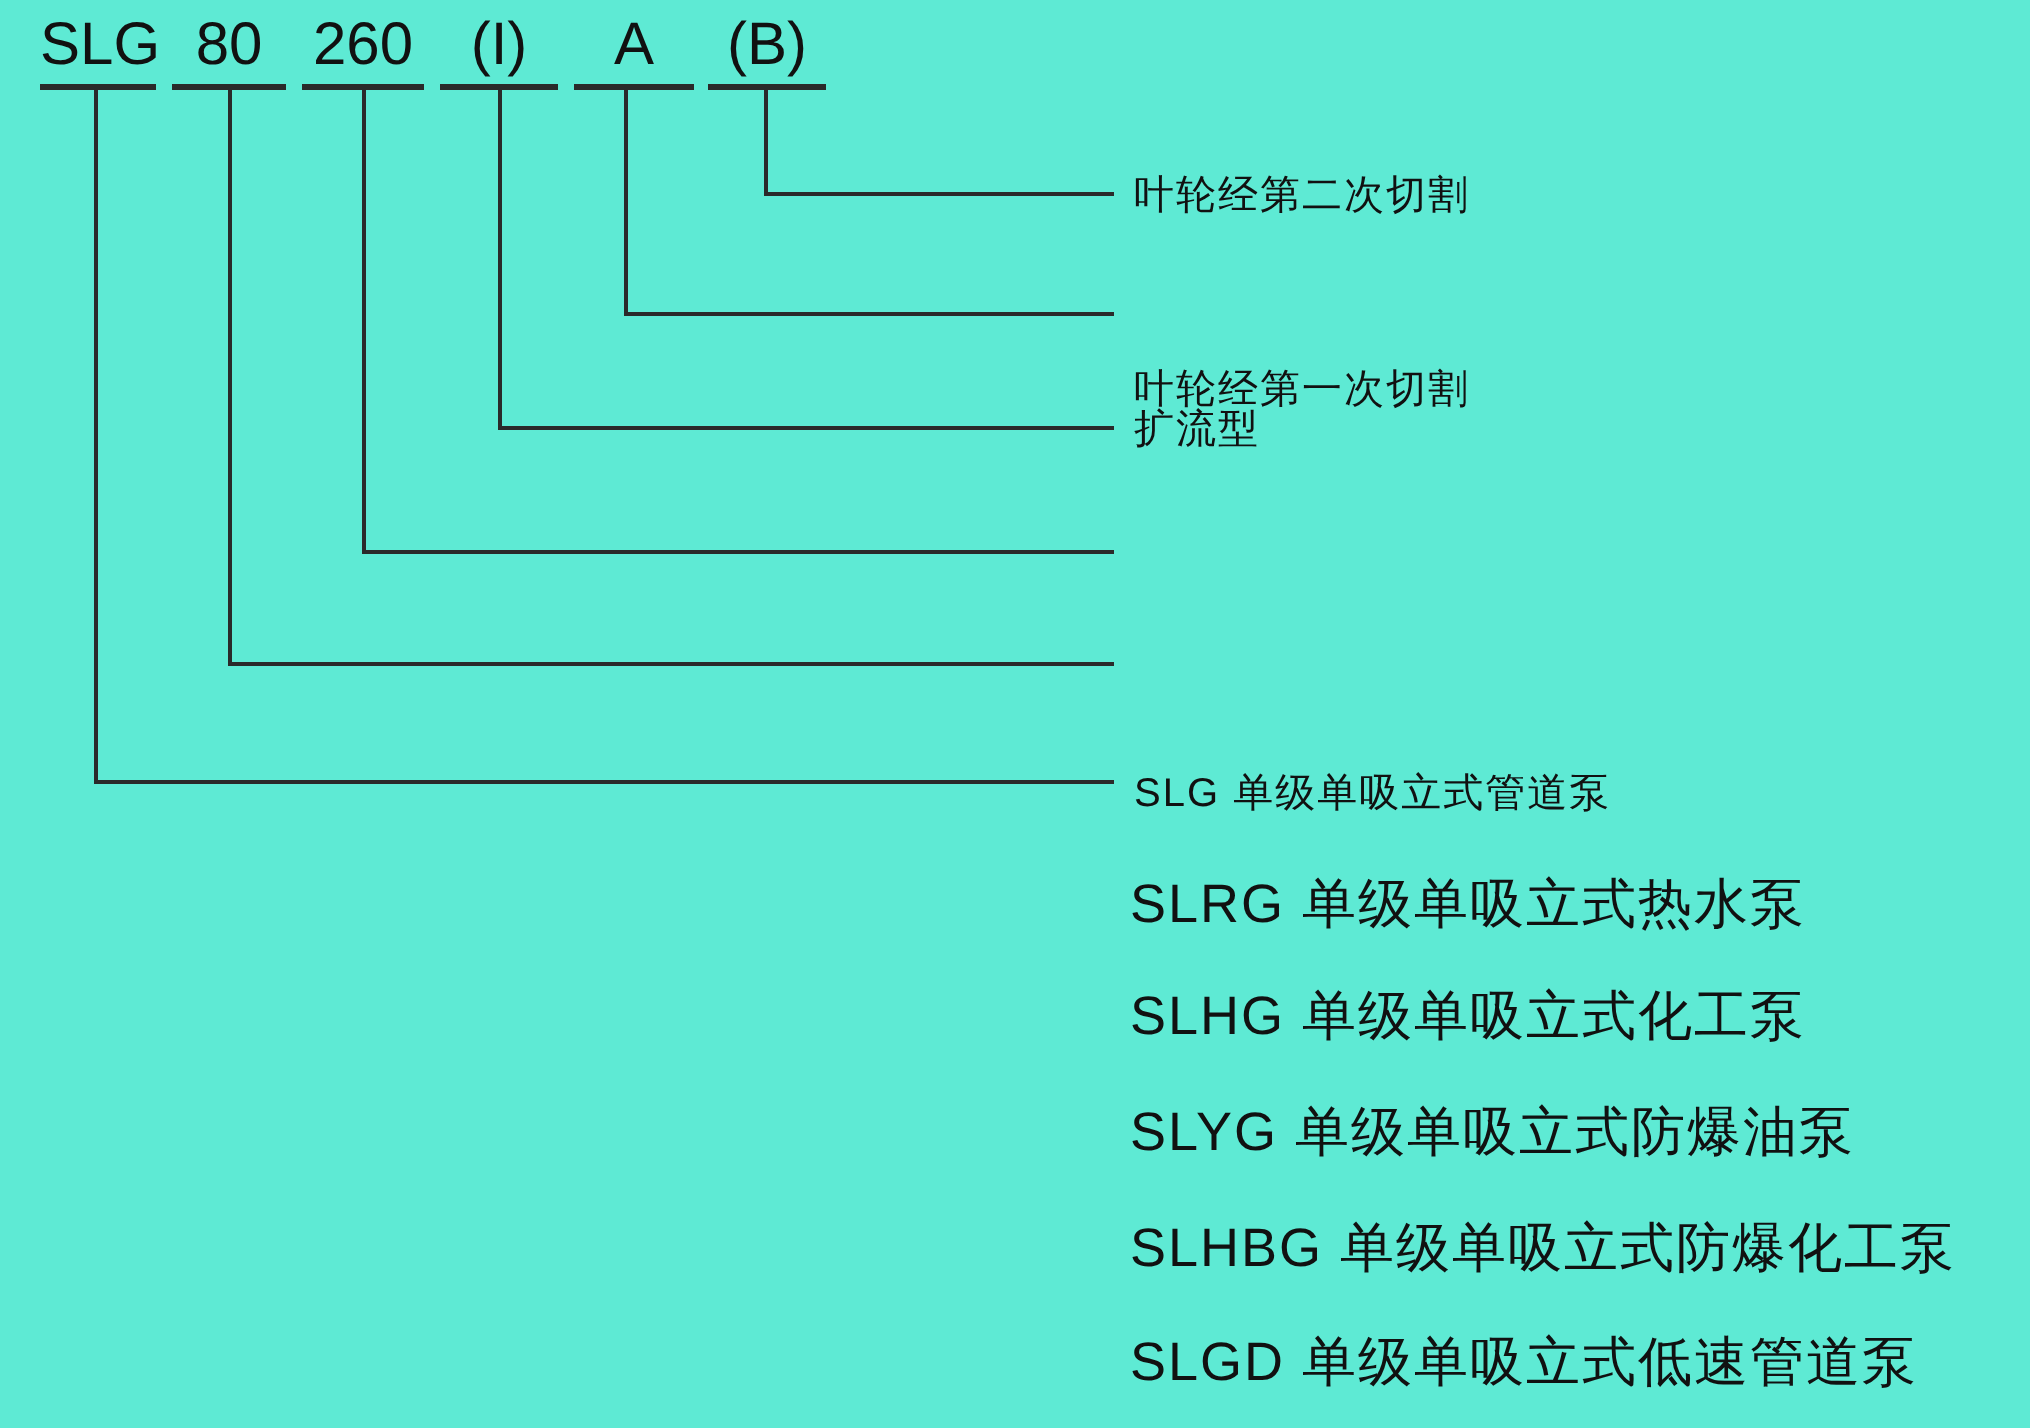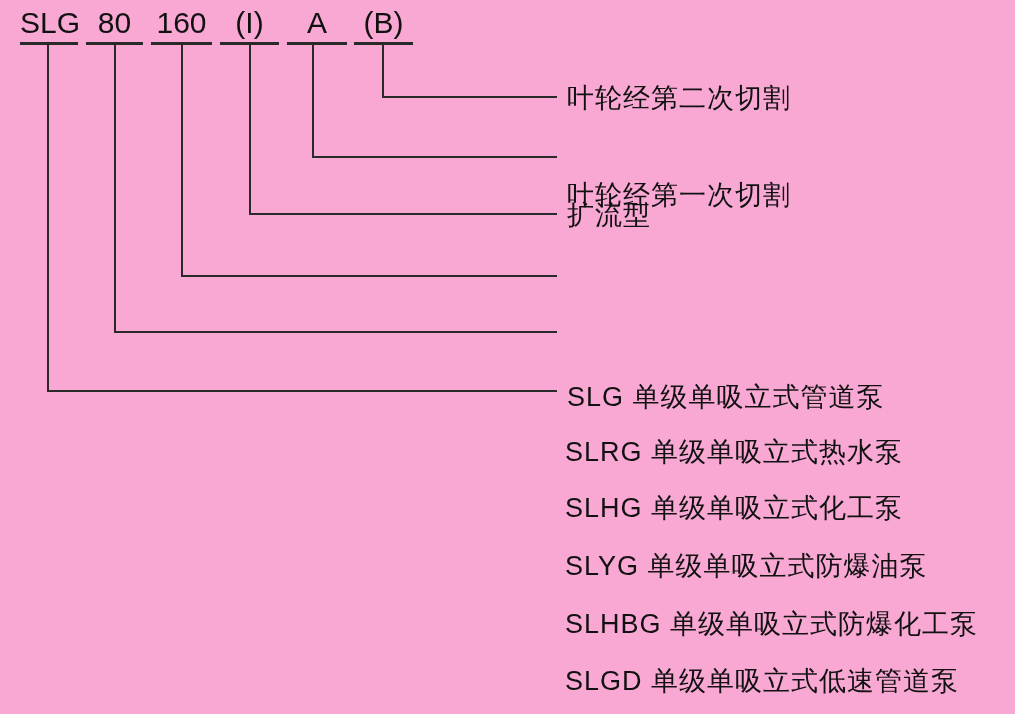--- a/index.html
+++ b/index.html
@@ -4,21 +4,21 @@
 <style>
   html, body {
     margin: 0;
     padding: 0;
     background: #ffffff;
   }
   #canvas {
     position: relative;
     width: 1015px;
     height: 714px;
-    background: #f9a8d4;
+    background: #5eead4;
     font-family: "Liberation Sans", "DejaVu Sans", sans-serif;
     color: #111111;
     overflow: hidden;
   }
   .code-seg {
     position: absolute;
     top: 6px;
     height: 36px;
     border-bottom: 3px solid #2a2a2a;
     text-align: center;
@@ -34,21 +34,21 @@
     background: #2a2a2a;
   }
   .hline {
     position: absolute;
     height: 2px;
     background: #2a2a2a;
   }
   .callout-label {
     position: absolute;
     left: 567px;
-    font-size: 27px;
+    font-size: 20px;
     line-height: 32px;
     white-space: nowrap;
     letter-spacing: 1px;
   }
   .variant-label {
     position: absolute;
     left: 565px;
     font-size: 27px;
     line-height: 32px;
     white-space: nowrap;
@@ -94,21 +94,21 @@
   .var-3 { top: 608px; }
   .var-4 { top: 665px; }
 </style>
 </head>
 <body>
 
 <div id="canvas">
 
   <div class="code-seg seg-0">SLG</div>
   <div class="code-seg seg-1">80</div>
-  <div class="code-seg seg-2">160</div>
+  <div class="code-seg seg-2">260</div>
   <div class="code-seg seg-3">(I)</div>
   <div class="code-seg seg-4">A</div>
   <div class="code-seg seg-5">(B)</div>
 
   <div class="vline v-0"></div>
   <div class="vline v-1"></div>
   <div class="vline v-2"></div>
   <div class="vline v-3"></div>
   <div class="vline v-4"></div>
   <div class="vline v-5"></div>

